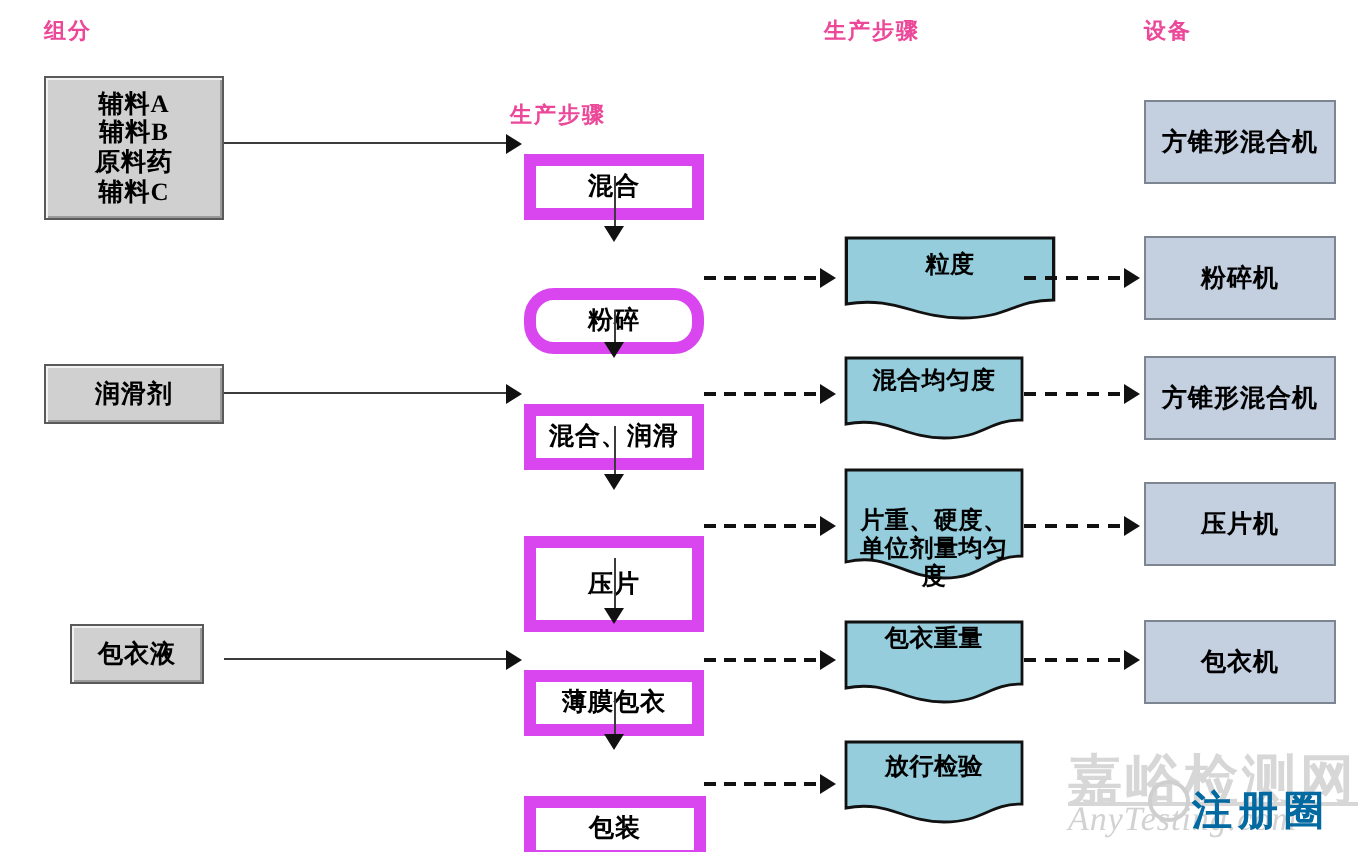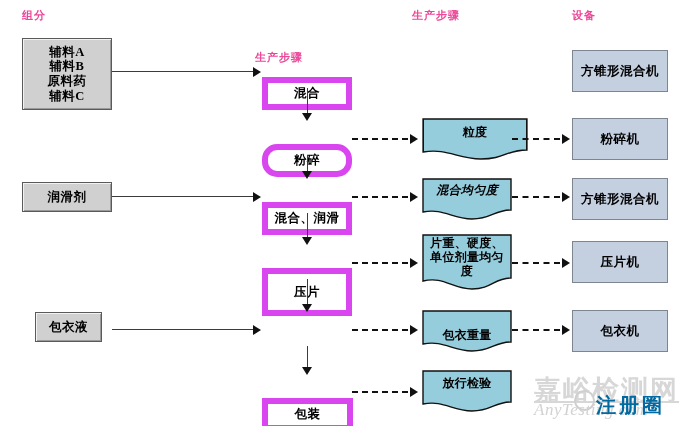--- a/index.html
+++ b/index.html
@@ -184,56 +184,57 @@
   </div>
 
   <div class="node material" style="left:35px; top:312px; width:67px; height:30px;">
     <span class="ln">包衣液</span>
   </div>
 
   <div class="node step" style="left:262px; top:55px; width:90px; height:33px;">混合</div>
   <div class="node step" style="left:262px; top:122px; width:90px; height:33px;border-radius:15px;">粉碎</div>
   <div class="node step" style="left:262px; top:180px; width:90px; height:33px;">混合、润滑</div>
   <div class="node step" style="left:262px; top:246px; width:90px; height:48px;">压片</div>
+  <div class="node step" style="left:262px; top:313px; width:90px; height:33px;">薄膜包衣</div>
   <div class="node step" style="left:262px; top:376px; width:91px; height:33px;">包装</div>
 
   <div class="node control" style="left:422px; top:118px; width:106px; height:42px;">
     <svg viewBox="0 0 90 42" preserveAspectRatio="none">
       <path d="M1,1 L89,1 L89,32 C72,32 70,41 50,41 C30,41 22,30 1,34 Z" fill="#95cddc" stroke="#111111" stroke-width="1.4"></path>
     </svg>
     <div class="ctl-text" style="padding-top:8px;">
       <span>粒度</span>
     </div>
   </div>
 
   <div class="node control" style="left:422px; top:178px; width:90px; height:42px;">
     <svg viewBox="0 0 90 42" preserveAspectRatio="none">
       <path d="M1,1 L89,1 L89,32 C72,32 70,41 50,41 C30,41 22,30 1,34 Z" fill="#95cddc" stroke="#111111" stroke-width="1.4"></path>
     </svg>
-    <div class="ctl-text" style="padding-top:6px;font-style:italic;">
+    <div class="ctl-text" style="padding-top:6px;">
       <span>混合均匀度</span>
     </div>
   </div>
 
   <div class="node control" style="left:422px; top:234px; width:90px; height:56px;">
     <svg viewBox="0 0 90 56" preserveAspectRatio="none">
       <path d="M1,1 L89,1 L89,44 C72,44 70,55 50,55 C30,55 22,42 1,47 Z" fill="#95cddc" stroke="#111111" stroke-width="1.4"></path>
     </svg>
-    <div class="ctl-text" style="padding-top:3px;">
+    <div class="ctl-text" style="padding-top:20px;">
       <div>片重、硬度、</div>
       <div>单位剂量均匀</div>
       <div>度</div>
     </div>
   </div>
 
   <div class="node control" style="left:422px; top:310px; width:90px; height:42px;">
     <svg viewBox="0 0 90 42" preserveAspectRatio="none">
       <path d="M1,1 L89,1 L89,32 C72,32 70,41 50,41 C30,41 22,30 1,34 Z" fill="#95cddc" stroke="#111111" stroke-width="1.4"></path>
     </svg>
-    <div class="ctl-text" style="padding-top:19px;">
+    <div class="ctl-text" style="padding-top:3px;">
       <span>包衣重量</span>
     </div>
   </div>
 
   <div class="node control" style="left:422px; top:370px; width:90px; height:42px;">
     <svg viewBox="0 0 90 42" preserveAspectRatio="none">
       <path d="M1,1 L89,1 L89,32 C72,32 70,41 50,41 C30,41 22,30 1,34 Z" fill="#95cddc" stroke="#111111" stroke-width="1.4"></path>
     </svg>
     <div class="ctl-text" style="padding-top:7px;">
       <span>放行检验</span>

